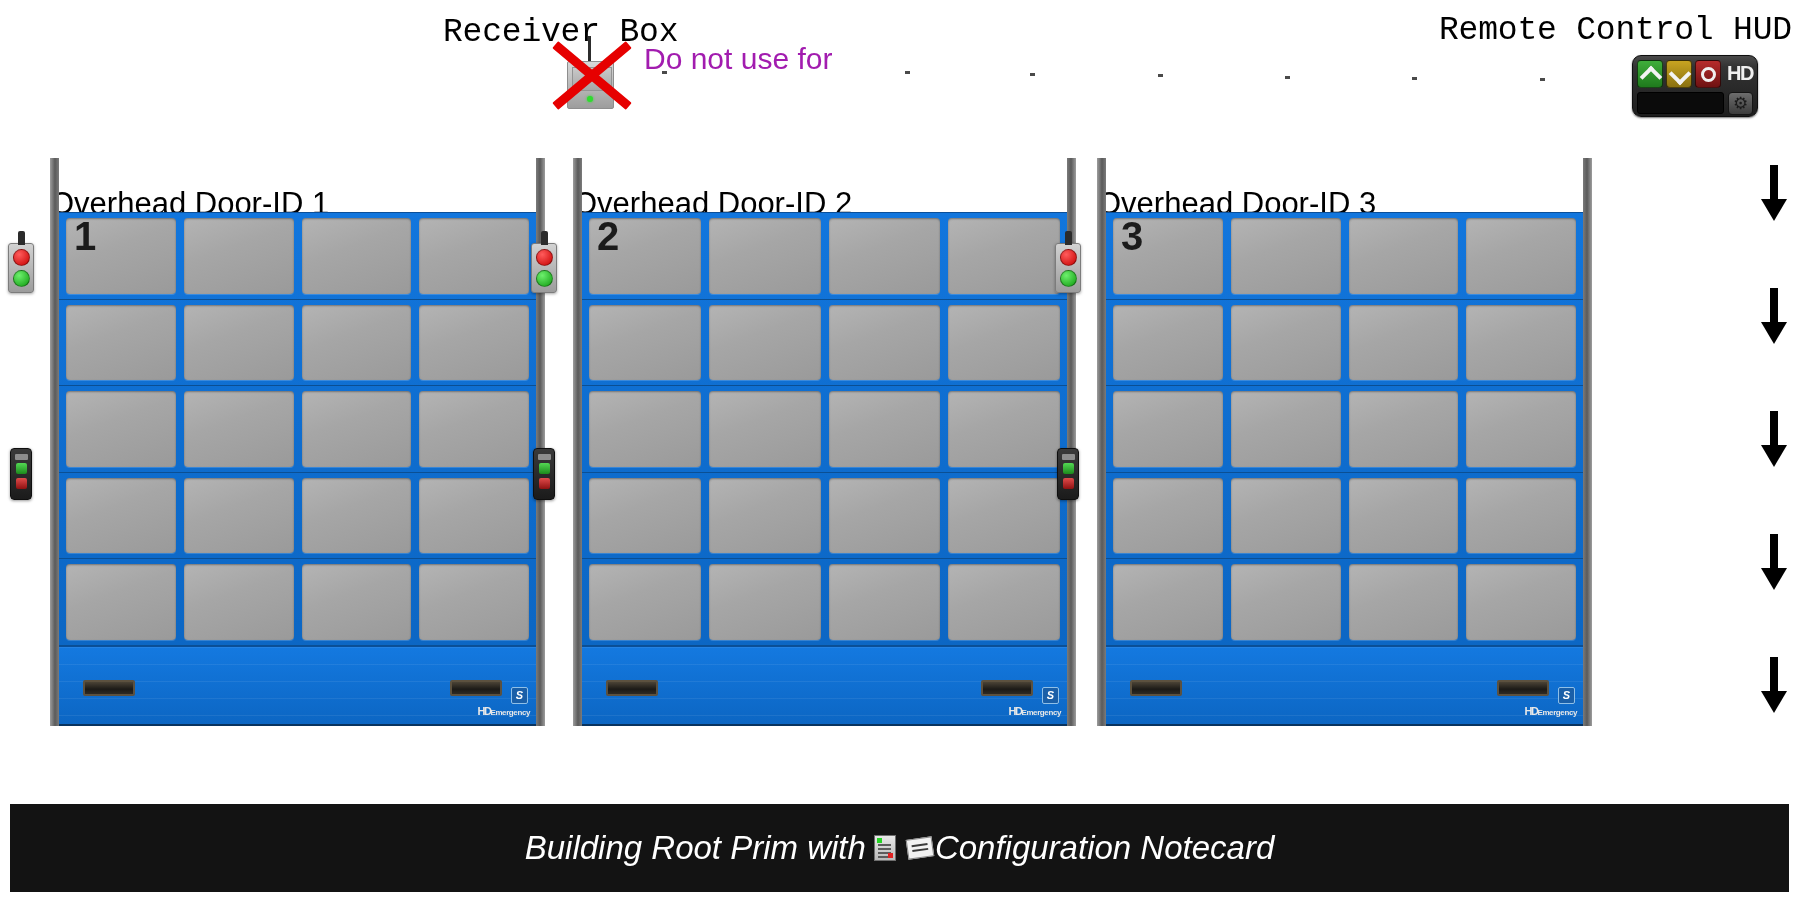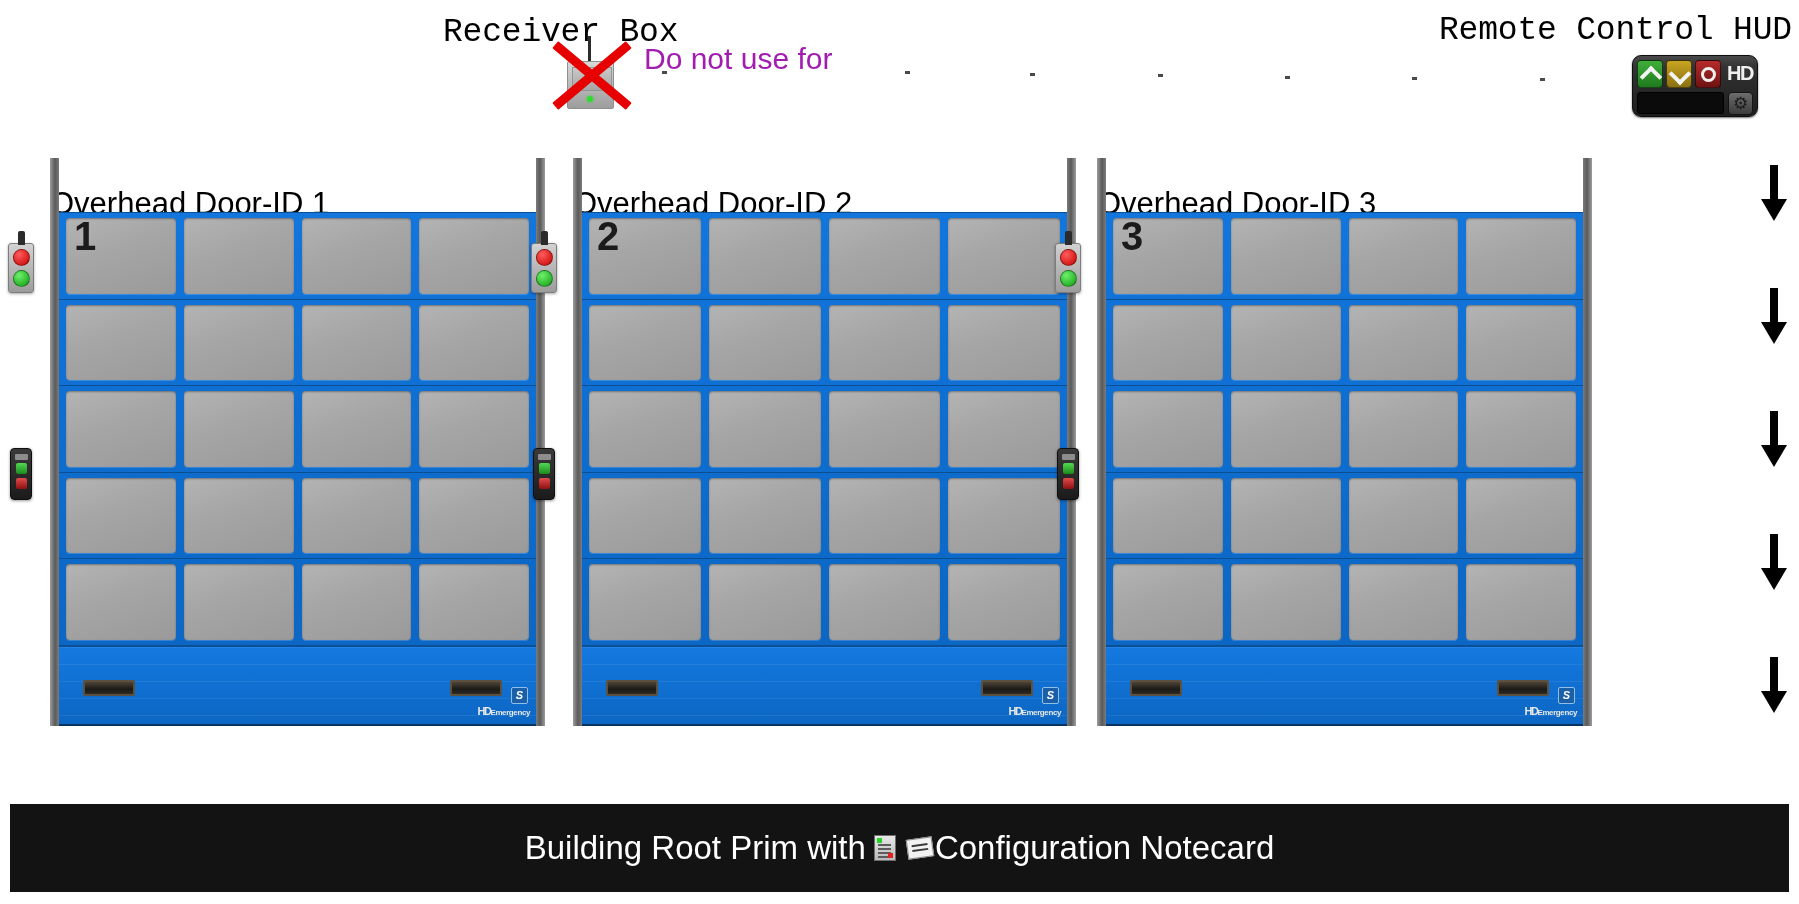--- a/index.html
+++ b/index.html
@@ -231,21 +231,21 @@
 
   
   #banner {
     position:absolute; left:10px; bottom:12px; width:1779px; height:88px;
     background:#131313;
     display:flex; align-items:center; justify-content:center;
     color:#ffffff;
   }
   #banner-text {
     font-size:33px; color:#fff; white-space:nowrap;
-    display:flex; align-items:center; gap:0px;
+    display:flex; align-items:center; gap:0px;font-style:italic;
   }
   .script-icon {
     display:inline-block; position:relative; width:22px; height:26px;
     background: linear-gradient(180deg,#e8e8e8,#b9b9b9);
     border:1px solid #6e6e6e; margin:0 3px 0 8px; vertical-align:-3px;
   }
   .script-icon::before{
     content:""; position:absolute; left:3px; top:8px; width:13px; height:2px;
     background:#5c5c5c;
     box-shadow:0 4px 0 #5c5c5c, 0 8px 0 #5c5c5c, 0 12px 0 #5c5c5c;

